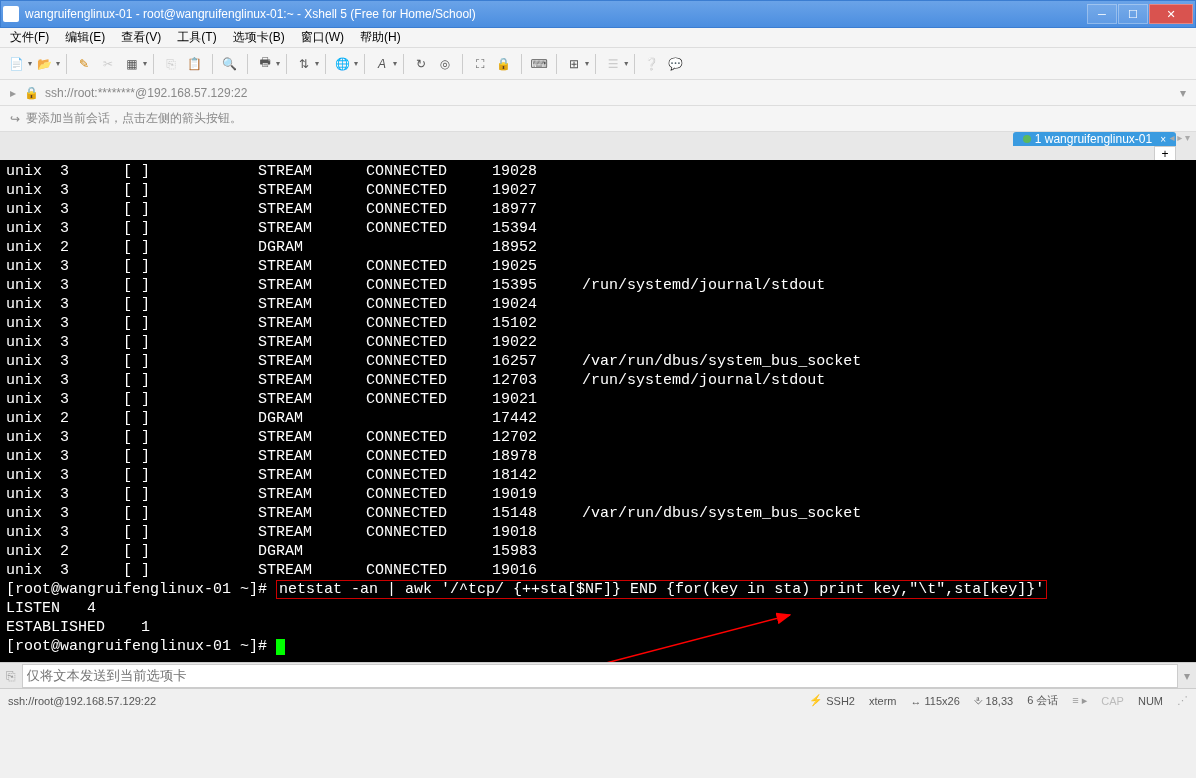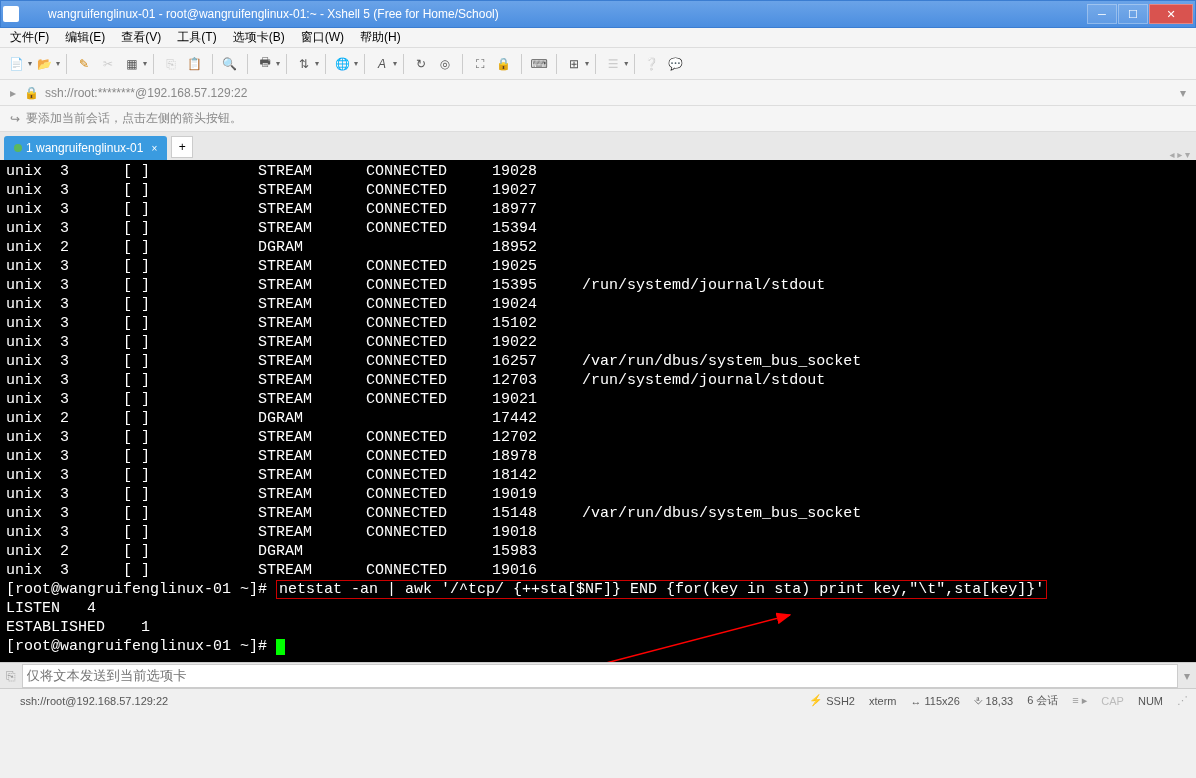--- a/index.html
+++ b/index.html
@@ -1,48 +1,48 @@
 <!DOCTYPE html>
 <html><head>
 <meta charset="utf-8">
 <style>
 * { margin: 0; padding: 0; box-sizing: border-box; }
 body { font-family: "Microsoft YaHei", Tahoma, sans-serif; font-size: 12px; background: #f0f0f0; width: 1196px; height: 778px; overflow: hidden; position: relative; }
-.titlebar { background: linear-gradient(to bottom, #6aa3e8, #4b8ee0); height: 28px; display: flex; align-items: center; padding: 0 2px; color: #fff; border: 1px solid #3b7dd1; gap: 23px; }
+.titlebar { background: linear-gradient(to bottom, #6aa3e8, #4b8ee0); height: 28px; display: flex; align-items: center; padding: 0 2px; color: #fff; border: 1px solid #3b7dd1; }
 .titlebar .icon { width: 16px; height: 16px; background: #fff; border-radius: 2px; margin-right: 6px; }
 .titlebar .title { flex: 1; font-size: 12px; }
 .winbtns { display: flex; }
 .winbtn { width: 30px; height: 20px; margin-left: 1px; display: flex; align-items: center; justify-content: center; color: #fff; font-size: 11px; border: 1px solid rgba(255,255,255,0.3); background: rgba(255,255,255,0.1); }
 .winbtn.close { background: #d9534f; width: 44px; }
 .menubar { background: #f5f5f5; height: 20px; display: flex; align-items: center; padding: 0 10px; border-bottom: 1px solid #ddd; }
 .menubar span { margin-right: 16px; cursor: default; }
 .toolbar { background: #f5f5f5; height: 32px; display: flex; align-items: center; padding: 0 6px; border-bottom: 1px solid #ddd; gap: 2px; }
 .tb-btn { width: 22px; height: 22px; display: flex; align-items: center; justify-content: center; color: #555; }
 .tb-sep { width: 1px; height: 20px; background: #ccc; margin: 0 4px; }
 .tb-drop { font-size: 8px; color: #666; margin-left: -2px; }
 .addrbar { background: #f5f5f5; height: 26px; display: flex; align-items: center; padding: 0 10px; border-bottom: 1px solid #ddd; color: #888; }
 .lock-icon { margin-right: 6px; color: #999; }
 .hintbar { background: #f5f5f5; height: 26px; display: flex; align-items: center; padding: 0 10px; border-bottom: 1px solid #ddd; color: #888; }
-.tabbar { background: #e8e8e8; height: 28px; display: flex; align-items: flex-end; padding: 0 4px; position: relative; }
+.tabbar { background: #e8e8e8; height: 28px; display: flex; align-items: flex-end; padding: 0 20px; position: relative; flex-direction: column; }
 .tab { background: #3a9be0; color: #fff; height: 24px; padding: 0 10px; display: flex; align-items: center; border-radius: 3px 3px 0 0; font-size: 12px; }
 .tab .dot { width: 8px; height: 8px; background: #5cb85c; border-radius: 50%; margin-right: 4px; }
 .tab .x { margin-left: 8px; font-size: 10px; }
 .newtab { width: 22px; height: 22px; background: #fff; border: 1px solid #ccc; display: flex; align-items: center; justify-content: center; margin-left: 4px; margin-bottom: 2px; }
 .tabnav { position: absolute; right: 6px; color: #aaa; font-size: 10px; }
 .terminal { background: #000; color: #fff; font-family: "Consolas", "Courier New", monospace; font-size: 15px; line-height: 19px; height: 502px; padding: 2px 6px; overflow: hidden; white-space: pre; position: relative; }
 .term-line { white-space: pre; }
 .redbox { border: 1px solid #c00; display: inline; padding: 0 2px; }
 .cursor { display: inline-block; width: 9px; height: 16px; background: #0f0; vertical-align: text-bottom; }
 .annotation { position: absolute; color: #f00; font-size: 14px; font-family: sans-serif; }
 .arrow-svg { position: absolute; pointer-events: none; }
 .sendbar { background: #e8e8e8; height: 26px; display: flex; align-items: center; padding: 0 6px; border-top: 1px solid #ccc; color: #888; }
 .sendbar .handle { color: #999; margin-right: 6px; }
 .sendbar input { flex: 1; border: 1px solid #ccc; height: 24px; padding: 0 4px; background: #fff; color: #aaa; }
 .statusbar { background: #f0f0f0; height: 24px; display: flex; align-items: center; padding: 0 8px; border-top: 1px solid #ccc; font-size: 11px; color: #555; }
-.statusbar .left { flex: 1; margin-left: 12px; }
+.statusbar .left { flex: 1; }
 .statusbar .seg { margin-left: 14px; display: flex; align-items: center; }
 .statusbar .ico { margin-right: 3px; }
 </style>
 </head>
 <body>
 
 <div class="titlebar">
   <div class="icon"></div>
   <div class="title">wangruifenglinux-01 - root@wangruifenglinux-01:~ - Xshell 5 (Free for Home/School)</div>
   <div class="winbtns">

